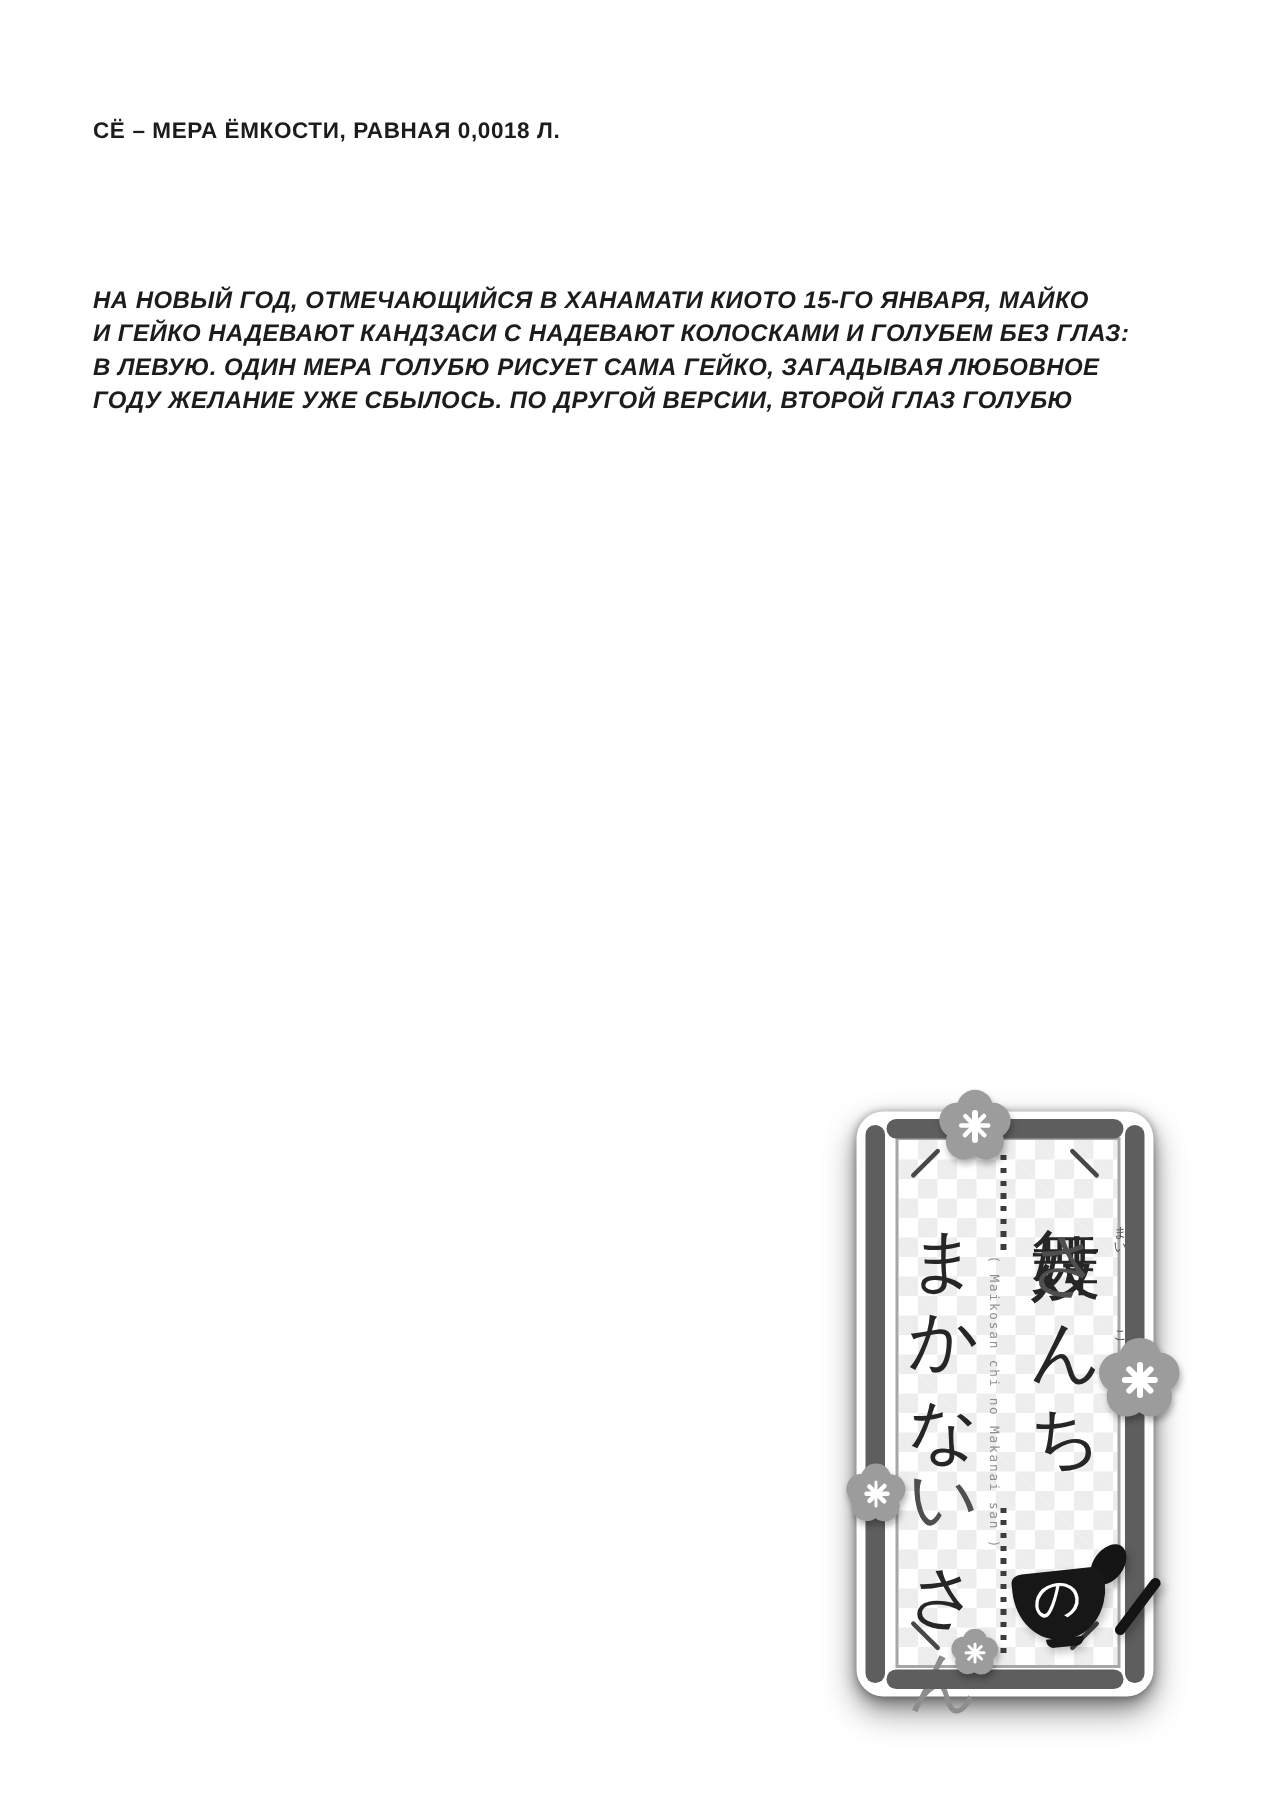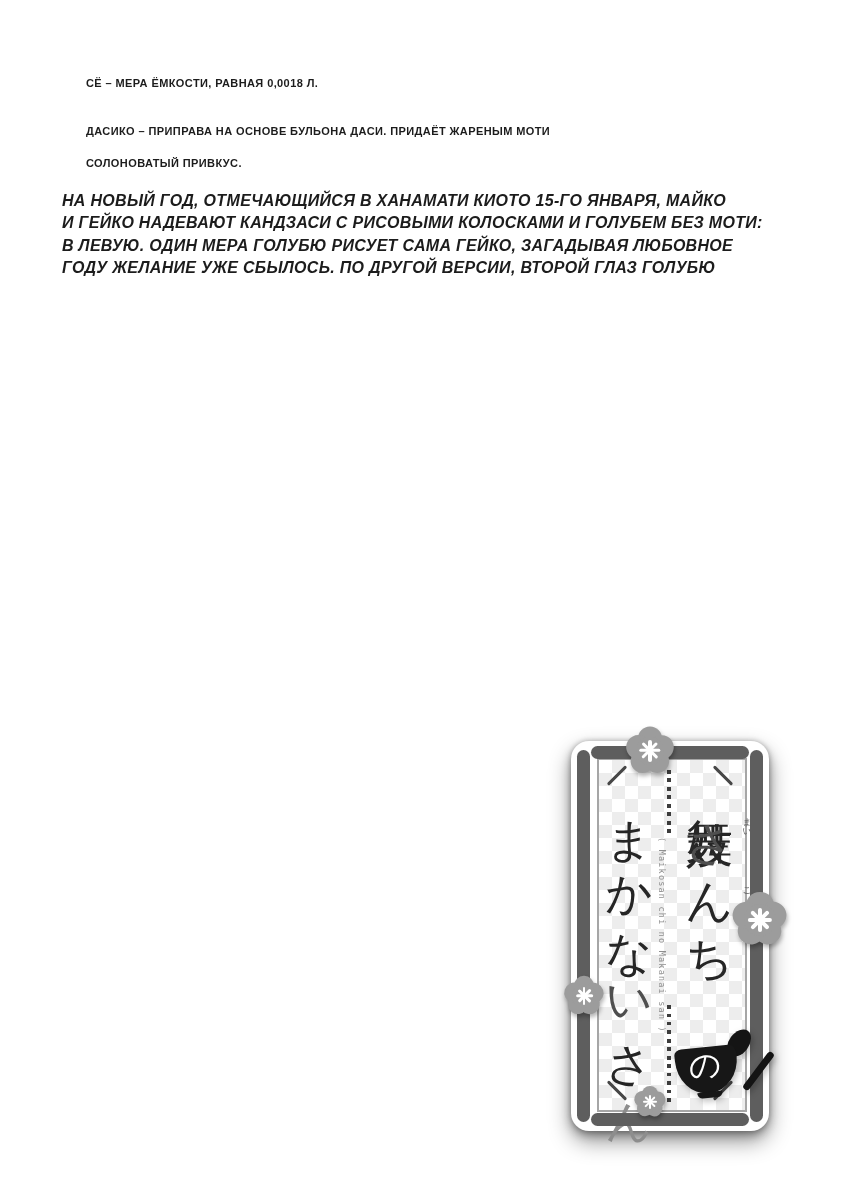--- a/index.html
+++ b/index.html
@@ -3,21 +3,21 @@
 <meta charset="utf-8">
 <style>
   html,body{margin:0;padding:0;}
   body{
     width:847px;height:1200px;background:#ffffff;position:relative;
     font-family:"Liberation Sans","DejaVu Sans",sans-serif;
     overflow:hidden;
   }
   
   .glossary{position:absolute;left:62px;top:62px;color:#1c1c1c;}
-  .gline{font-size:11px;line-height:21px;letter-spacing:.4px;white-space:nowrap;font-weight:600;margin-left:24px;}
+  .gline{font-size:15px;line-height:21px;letter-spacing:.4px;white-space:nowrap;font-weight:600;}
   .gterm{font-weight:800;}
   .entry2{margin-top:27px;}
   .note{position:absolute;left:62px;top:190px;color:#1c1c1c;font-style:italic;}
   .nline{font-size:16px;line-height:22.3px;letter-spacing:.3px;white-space:nowrap;font-weight:600;}
 
   
   .logo{position:absolute;left:571px;top:741px;width:198px;height:390px;}
   .logo-card{position:absolute;inset:0;background:#fff;border-radius:18px;
     box-shadow:0 10px 22px rgba(0,0,0,.42),0 4px 10px rgba(0,0,0,.30),0 0 5px rgba(0,0,0,.22);}
   .frame{position:absolute;left:26px;top:17px;width:146px;height:350px;
@@ -88,29 +88,25 @@
   .spoon-handle{position:absolute;left:84px;top:15px;width:7px;height:46px;background:#141414;
     border-radius:4px;transform:rotate(37deg);}
 </style>
 </head>
 <body>
 
 <main>
 
   <section class="glossary">
     <p class="gline"><b class="gterm">СЁ</b> <span>– МЕРА ЁМКОСТИ, РАВНАЯ 0,0018 Л.</span></p>
-    <div class="entry2">
-      <p class="gline"><b class="gterm">ДАСИКО</b> <span>– ПРИПРАВА НА ОСНОВЕ БУЛЬОНА ДАСИ. ПРИДАЁТ ЖАРЕНЫМ МОТИ</span></p>
-      <p class="gline">СОЛОНОВАТЫЙ ПРИВКУС.</p>
-    </div>
   </section>
 
   <section class="note">
     <div class="nline">НА НОВЫЙ ГОД, ОТМЕЧАЮЩИЙСЯ В ХАНАМАТИ КИОТО 15-ГО ЯНВАРЯ, МАЙКО</div>
-    <div class="nline">И ГЕЙКО НАДЕВАЮТ КАНДЗАСИ С РИСОВЫМИ КОЛОСКАМИ И ГОЛУБЕМ БЕЗ МОТИ:</div>
+    <div class="nline">И ГЕЙКО НАДЕВАЮТ КАНДЗАСИ С НАДЕВАЮТ КОЛОСКАМИ И ГОЛУБЕМ БЕЗ ГЛАЗ:</div>
     <div class="nline">В ЛЕВУЮ. ОДИН МЕРА ГОЛУБЮ РИСУЕТ САМА ГЕЙКО, ЗАГАДЫВАЯ ЛЮБОВНОЕ</div>
     <div class="nline">ГОДУ ЖЕЛАНИЕ УЖЕ СБЫЛОСЬ. ПО ДРУГОЙ ВЕРСИИ, ВТОРОЙ ГЛАЗ ГОЛУБЮ</div>
   </section>
 
   <div class="logo">
     <div class="logo-card"></div>
     <div class="frame"></div>
 
     <div class="tick tick-tl"></div>
     <div class="tick tick-tr"></div>

